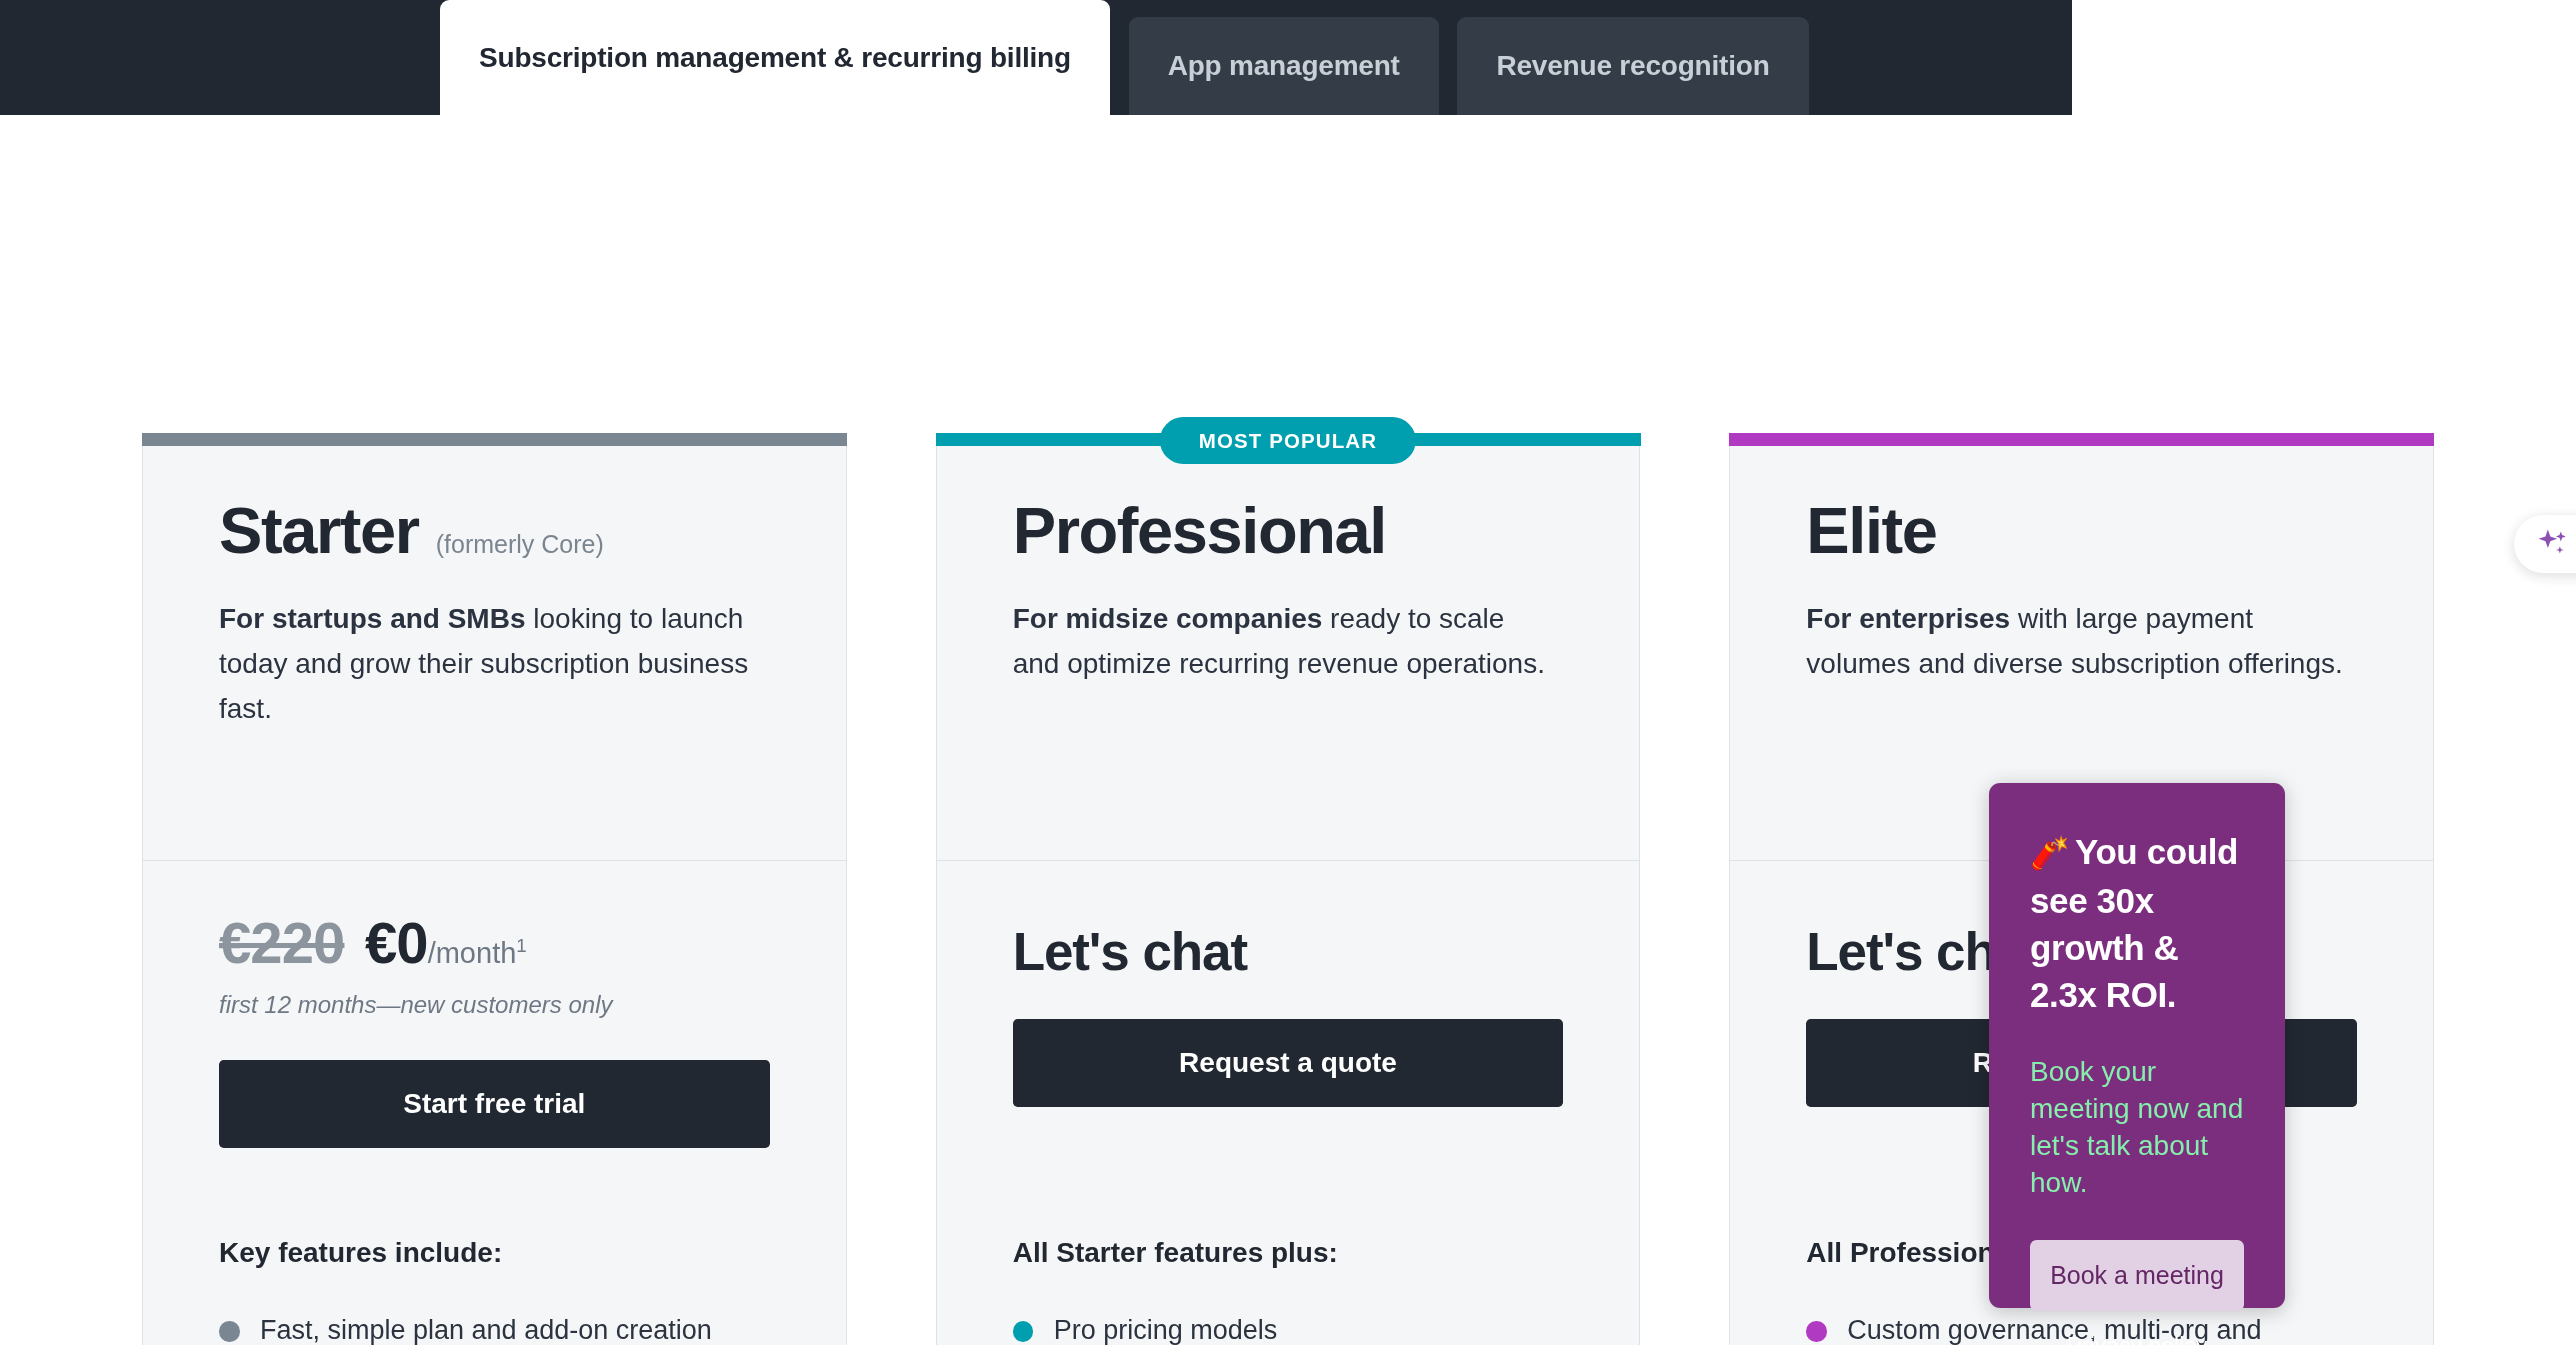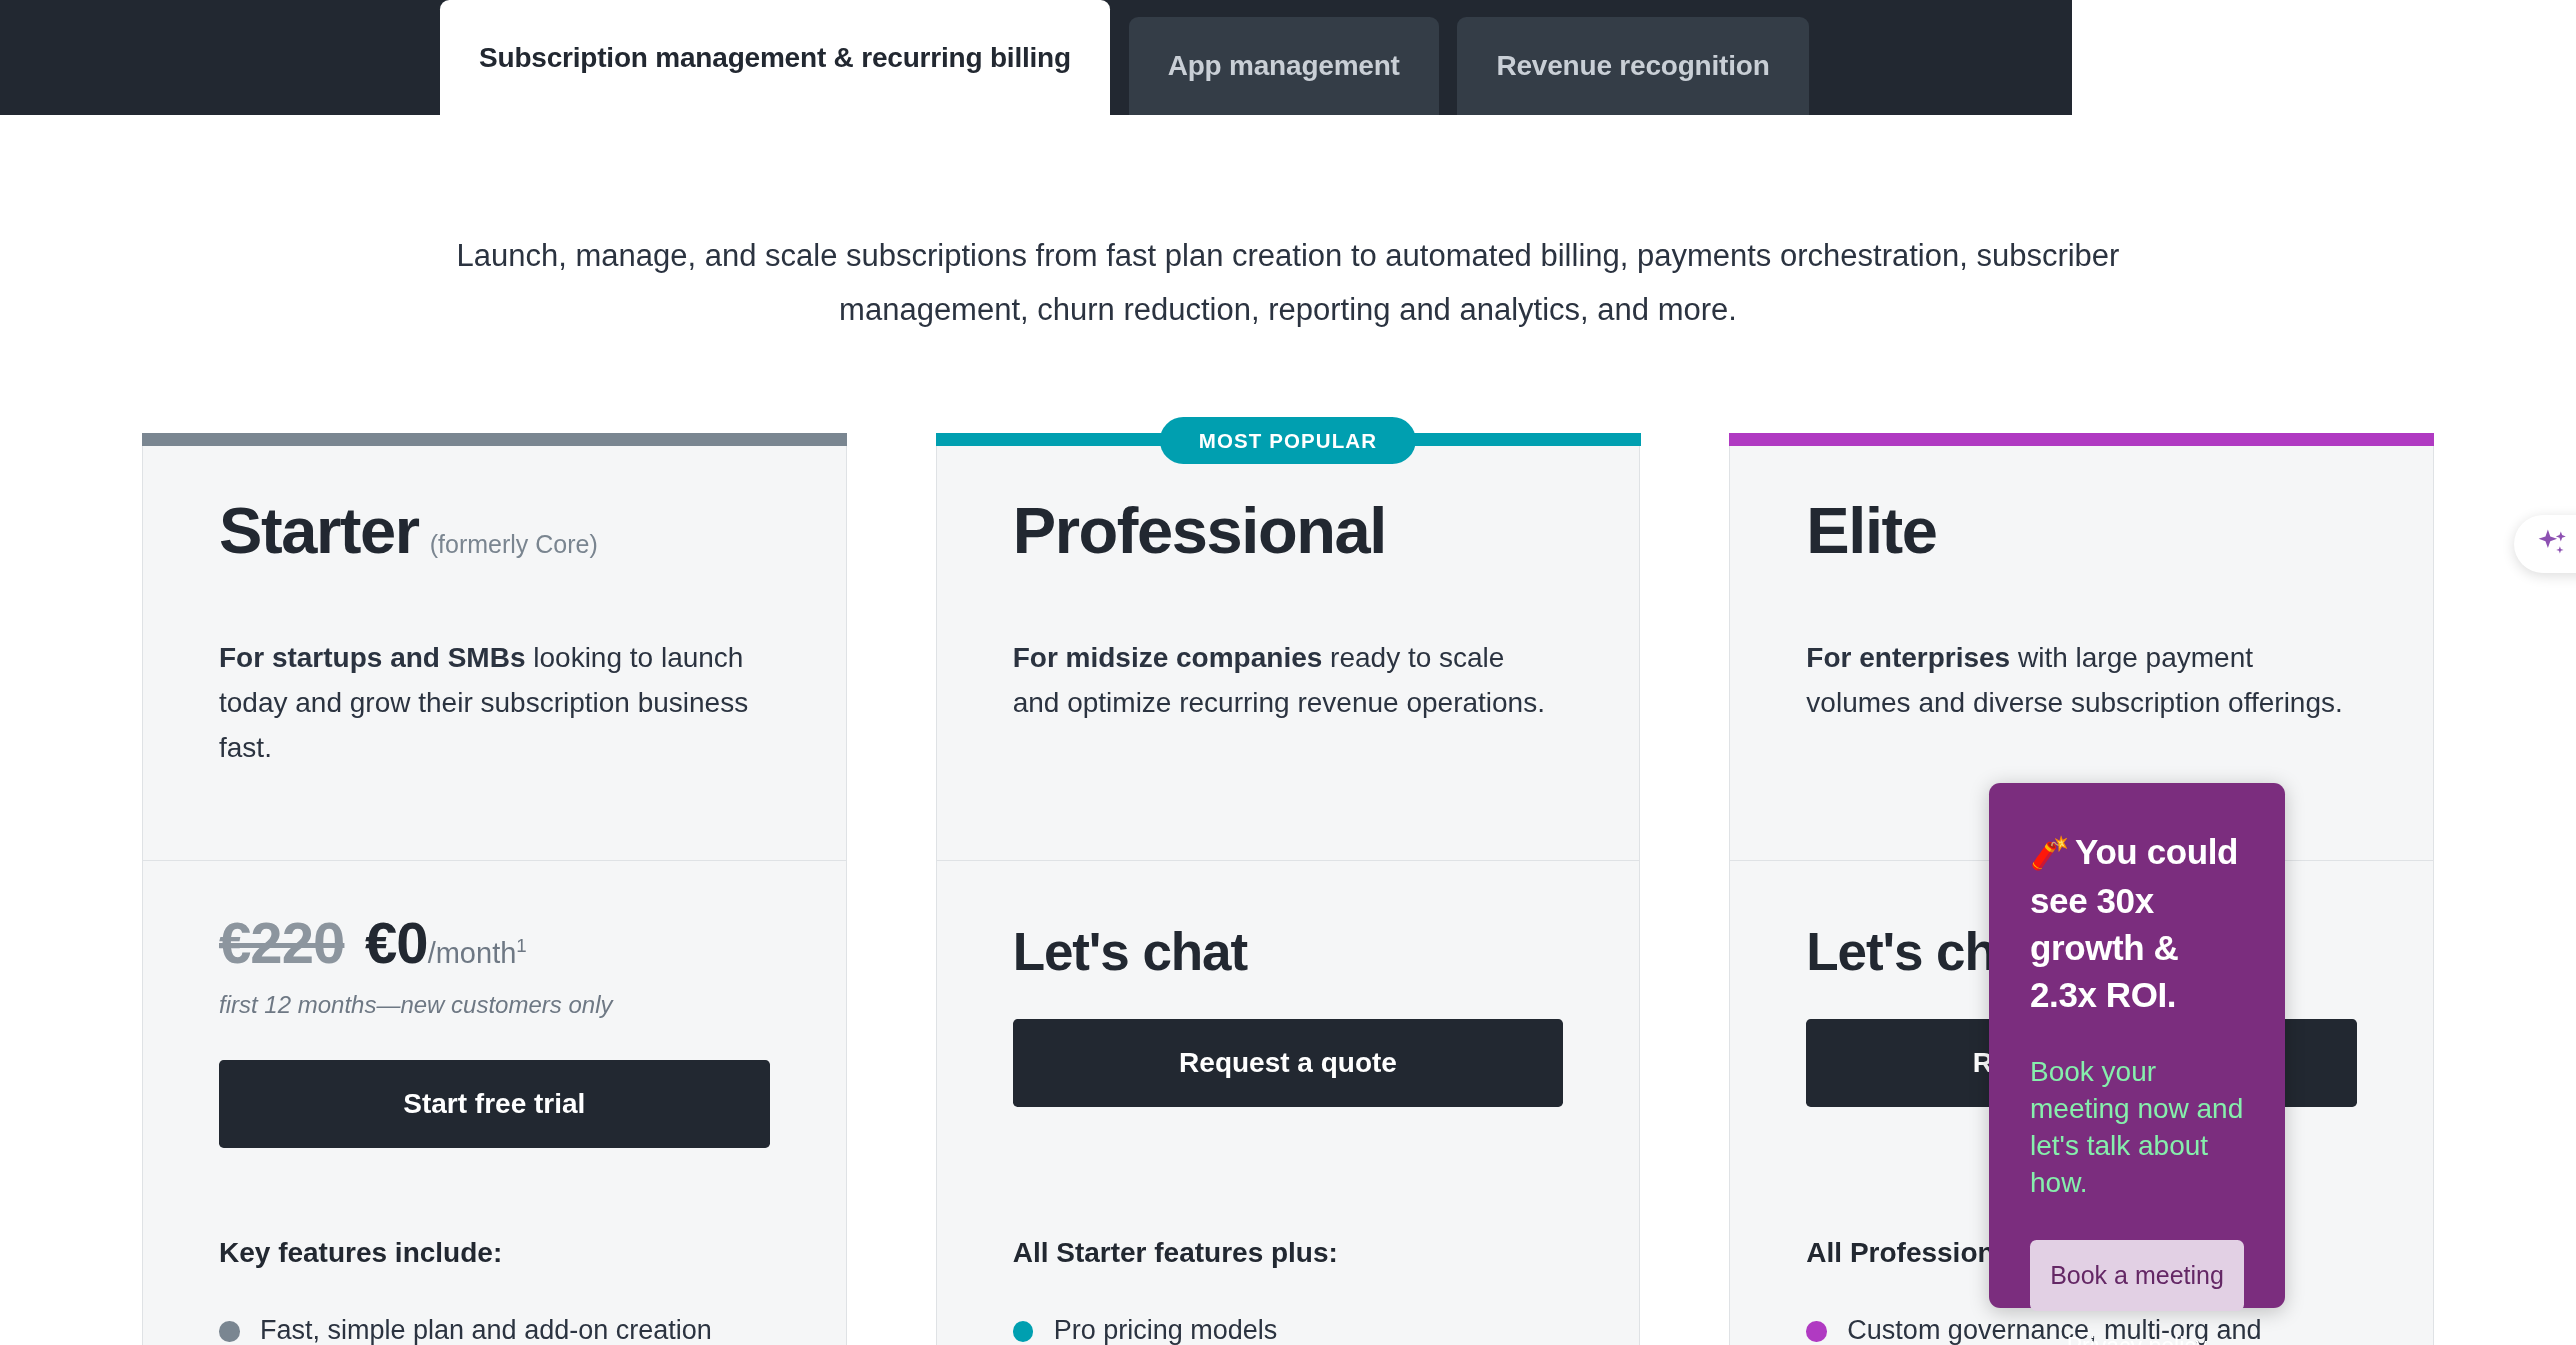--- a/index.html
+++ b/index.html
@@ -109,22 +109,22 @@
     z-index: 3;
   }
 
   .card-head {
     padding: 52px 76px 45px;
     min-height: 414px;
   }
   .plan-title-row {
     display: flex;
     align-items: baseline;
-    gap: 11px;
-    margin-bottom: 72px;
+    gap: 17px;
+    margin-bottom: 33px;
   }
   .plan-title {
     font-size: 65px;
     font-weight: bold;
     color: #222831;
     letter-spacing: -1.4px;
     line-height: 1;
   }
   .plan-subtitle {
     font-size: 25px;
@@ -314,21 +314,20 @@
       <span>Subscription management &amp; recurring billing</span>
     </div>
     <div class="tab inactive">
       <span>App management</span>
     </div>
     <div class="tab inactive">
       <span>Revenue recognition</span>
     </div>
   </div>
 
-  <p class="intro">Launch, manage, and scale subscriptions from fast plan creation to automated billing, payments orchestration, subscriber management, churn reduction, reporting and analytics, and more.</p>
 
   <div class="cards">
 
     <div class="card">
       <div class="card-topbar" style="background:#7a8691"></div>
 
       <div class="card-head">
         <div class="plan-title-row">
           <span class="plan-title">Starter</span>
           <span class="plan-subtitle">(formerly Core)</span>

